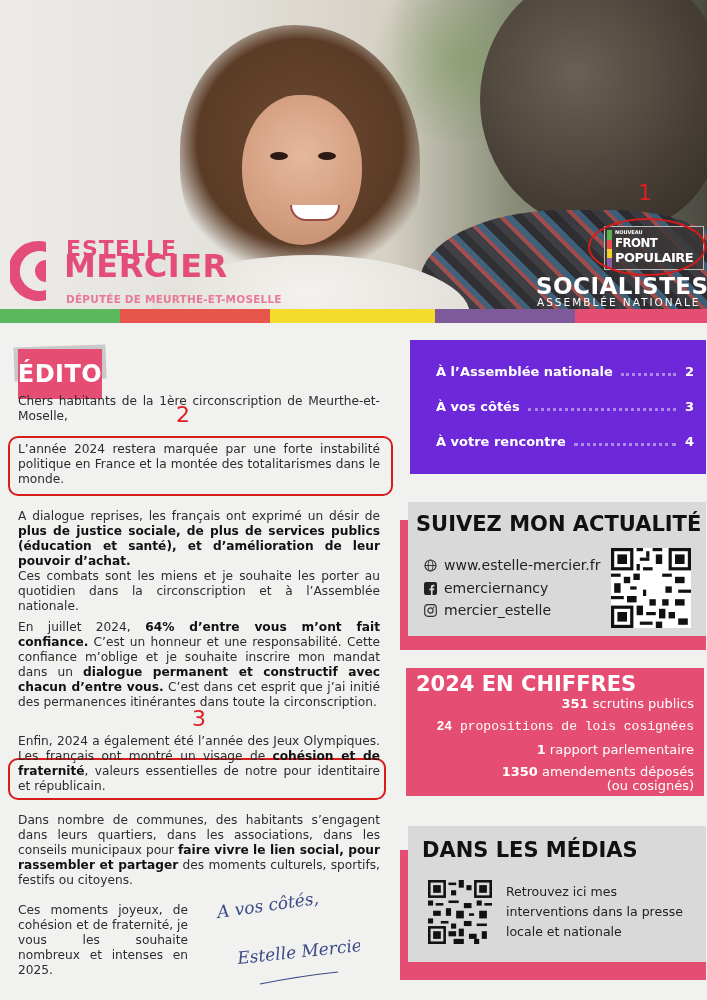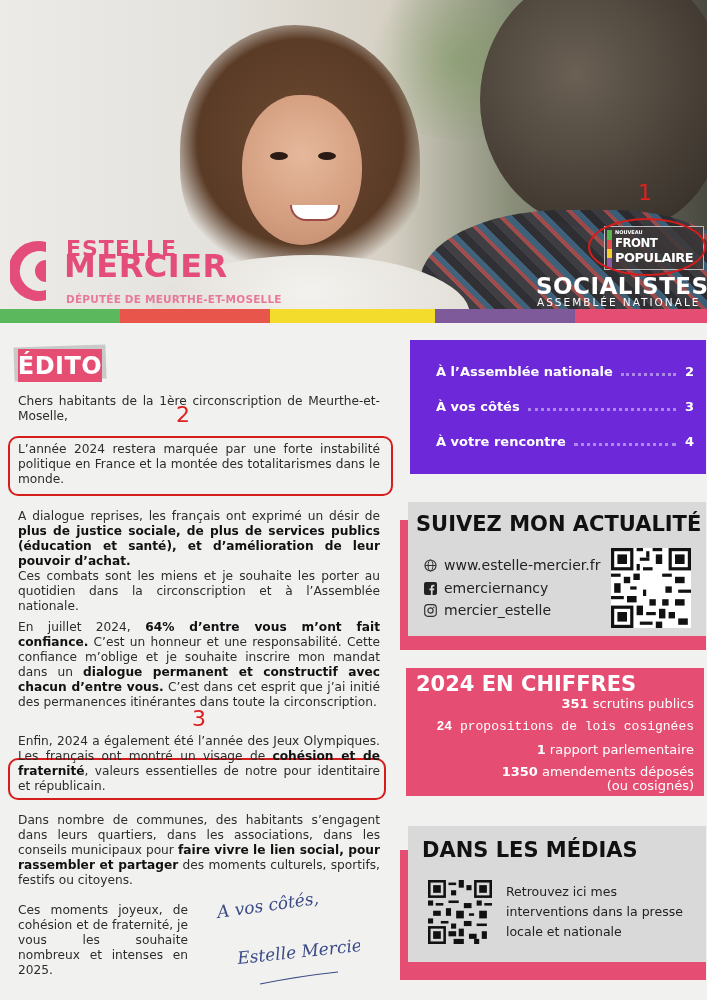--- a/index.html
+++ b/index.html
@@ -40,21 +40,21 @@
   .annot-num { position: absolute; color: #e02020; font-size: 22px; font-family: "DejaVu Sans", sans-serif; }
 
   .ps-title { position: absolute; left: 536px; top: 273px; font-size: 23px; font-weight: bold; color: #fff; letter-spacing: 0.5px; }
   .ps-sub { position: absolute; left: 537px; top: 296px; font-size: 10.5px; color: #fff; letter-spacing: 2px; }
 
   .color-band { position: absolute; left: 0; top: 309px; width: 707px; height: 14px; display: flex; }
   .color-band div { height: 14px; }
 
   
   .edito-tag-bg { position: absolute; left: 14px; top: 346px; width: 92px; height: 34px; background: #c9c9c9; transform: rotate(-2deg); }
-  .edito-tag { position: absolute; left: 18px; top: 349px; width: 84px; height: 33px; background: #e54e72; color: #fff; font-size: 24px; font-weight: bold; display: flex; align-items: center; justify-content: center; letter-spacing: 0.5px; }
+  .edito-tag { position: absolute; left: 18px; top: 349px; width: 84px; height: 50px; background: #e54e72; color: #fff; font-size: 24px; font-weight: bold; display: flex; align-items: center; justify-content: center; letter-spacing: 0.5px; }
 
   .p { position: absolute; left: 18px; width: 362px; font-size: 12.2px; line-height: 15px; text-align: justify; color: #2c2c2c; }
   .p b { color: #111; }
 
   .annot-box { position: absolute; border: 2px solid #d71c1c; border-radius: 10px; }
 
   .signature { position: absolute; left: 210px; top: 888px; width: 150px; height: 100px; }
 
   
   .toc { position: absolute; left: 410px; top: 340px; width: 296px; height: 134px; background: #6d28d9; }

